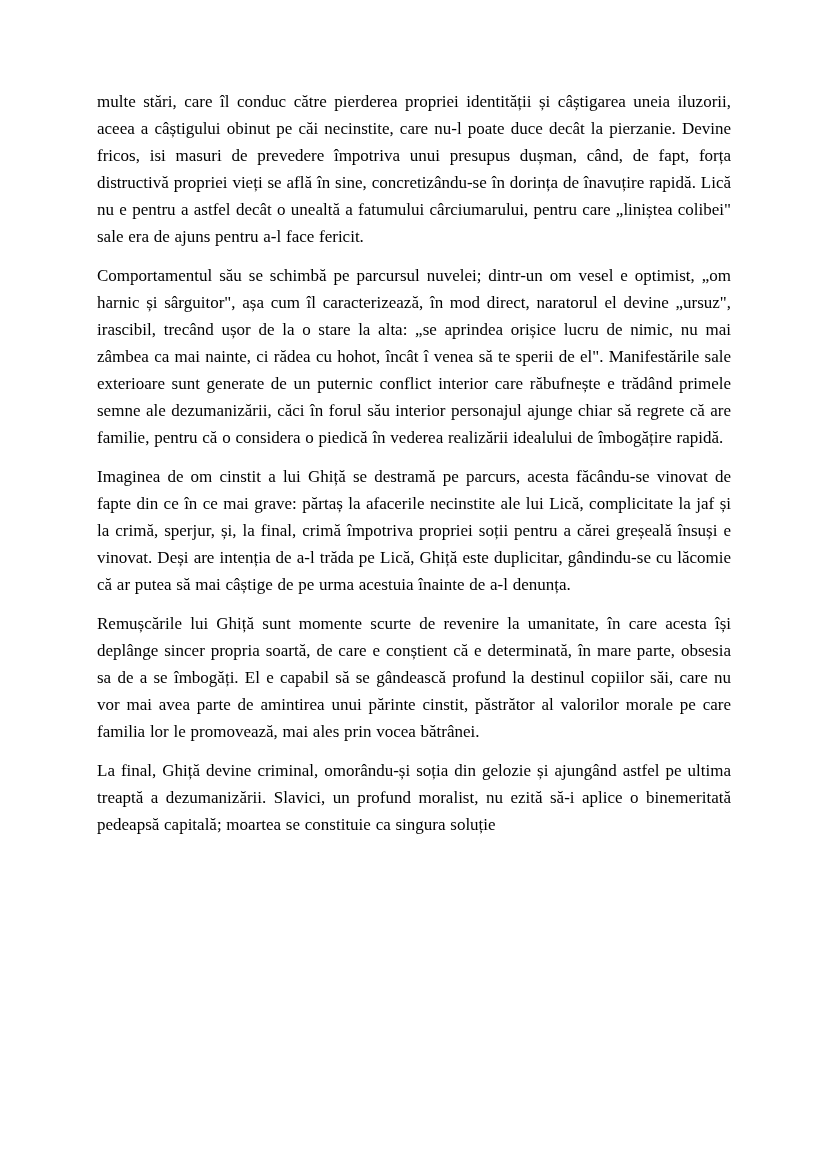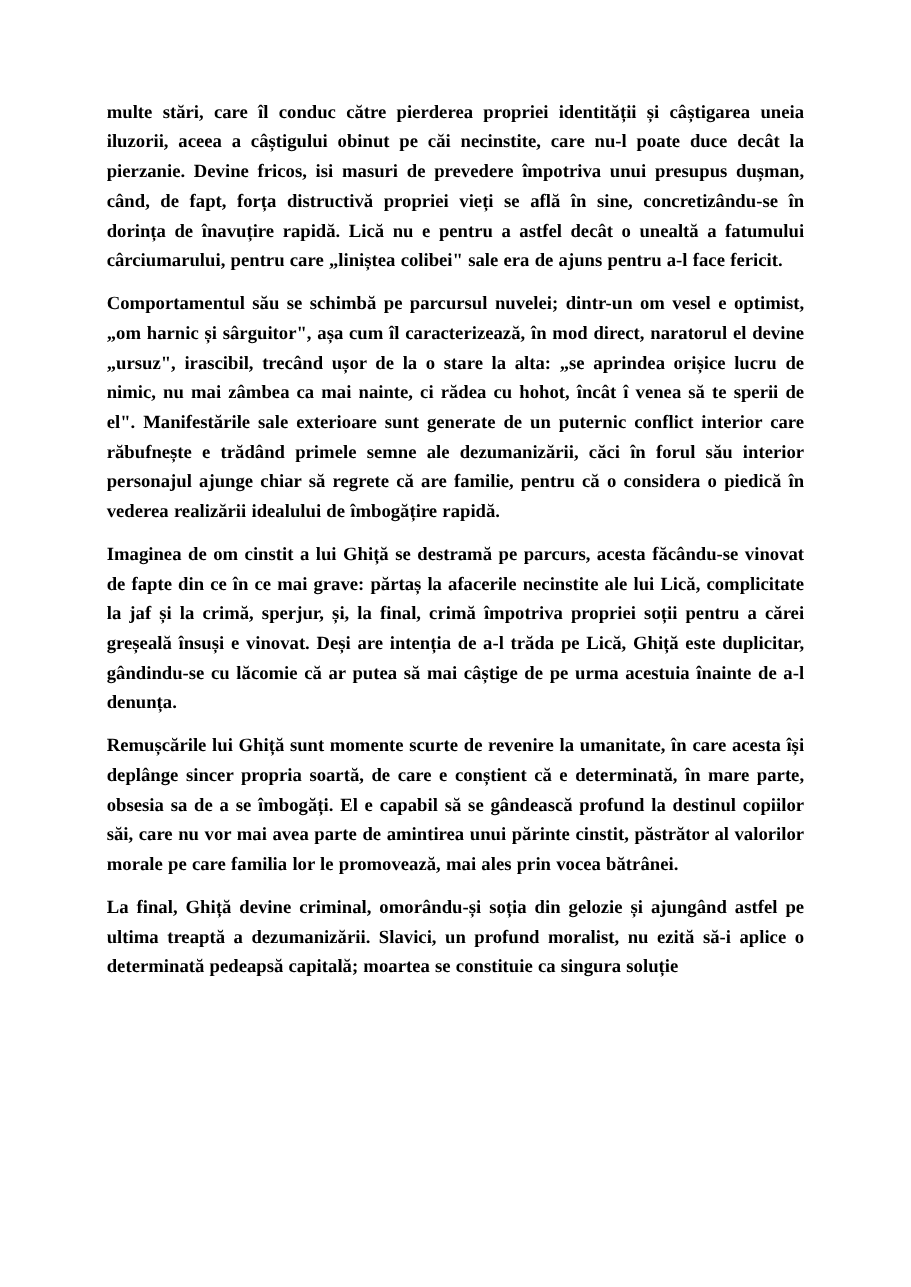--- a/index.html
+++ b/index.html
@@ -18,25 +18,24 @@
     overflow: hidden;
     font-family: "Liberation Serif", "DejaVu Serif", serif;
     color: #000000;
   }
   .page p {
     margin: 0 0 12px 0;
     font-size: 17px;
     line-height: 27px;
     text-align: justify;
     word-spacing: 0.5px;
-    font-weight: bold;
   }
 </style>
 </head>
 <body>
 
 <div class="page">
   <p>multe stări, care îl conduc către pierderea propriei identității și câștigarea uneia iluzorii, aceea a câștigului obinut pe căi necinstite, care nu-l poate duce decât la pierzanie. Devine fricos, isi masuri de prevedere împotriva unui presupus dușman, când, de fapt, forța distructivă propriei vieți se află în sine, concretizându-se în dorința de înavuțire rapidă. Lică nu e pentru a astfel decât o unealtă a fatumului cârciumarului, pentru care „liniștea colibei" sale era de ajuns pentru a-l face fericit.</p>
   <p>Comportamentul său se schimbă pe parcursul nuvelei; dintr-un om vesel e optimist, „om harnic și sârguitor", așa cum îl caracterizează, în mod direct, naratorul el devine „ursuz", irascibil, trecând ușor de la o stare la alta: „se aprindea orișice lucru de nimic, nu mai zâmbea ca mai nainte, ci rădea cu hohot, încât î venea să te sperii de el". Manifestările sale exterioare sunt generate de un puternic conflict interior care răbufnește e trădând primele semne ale dezumanizării, căci în forul său interior personajul ajunge chiar să regrete că are familie, pentru că o considera o piedică în vederea realizării idealului de îmbogățire rapidă.</p>
   <p>Imaginea de om cinstit a lui Ghiță se destramă pe parcurs, acesta făcându-se vinovat de fapte din ce în ce mai grave: părtaș la afacerile necinstite ale lui Lică, complicitate la jaf și la crimă, sperjur, și, la final, crimă împotriva propriei soții pentru a cărei greșeală însuși e vinovat. Deși are intenția de a-l trăda pe Lică, Ghiță este duplicitar, gândindu-se cu lăcomie că ar putea să mai câștige de pe urma acestuia înainte de a-l denunța.</p>
   <p>Remușcările lui Ghiță sunt momente scurte de revenire la umanitate, în care acesta își deplânge sincer propria soartă, de care e conștient că e determinată, în mare parte, obsesia sa de a se îmbogăți. El e capabil să se gândească profund la destinul copiilor săi, care nu vor mai avea parte de amintirea unui părinte cinstit, păstrător al valorilor morale pe care familia lor le promovează, mai ales prin vocea bătrânei.</p>
-  <p>La final, Ghiță devine criminal, omorându-și soția din gelozie și ajungând astfel pe ultima treaptă a dezumanizării. Slavici, un profund moralist, nu ezită să-i aplice o determinată pedeapsă capitală; moartea se constituie ca singura soluție</p>
+  <p>La final, Ghiță devine criminal, omorându-și soția din gelozie și ajungând astfel pe ultima treaptă a dezumanizării. Slavici, un profund moralist, nu ezită să-i aplice o binemeritată pedeapsă capitală; moartea se constituie ca singura soluție</p>
 </div>
 
 </body></html>

